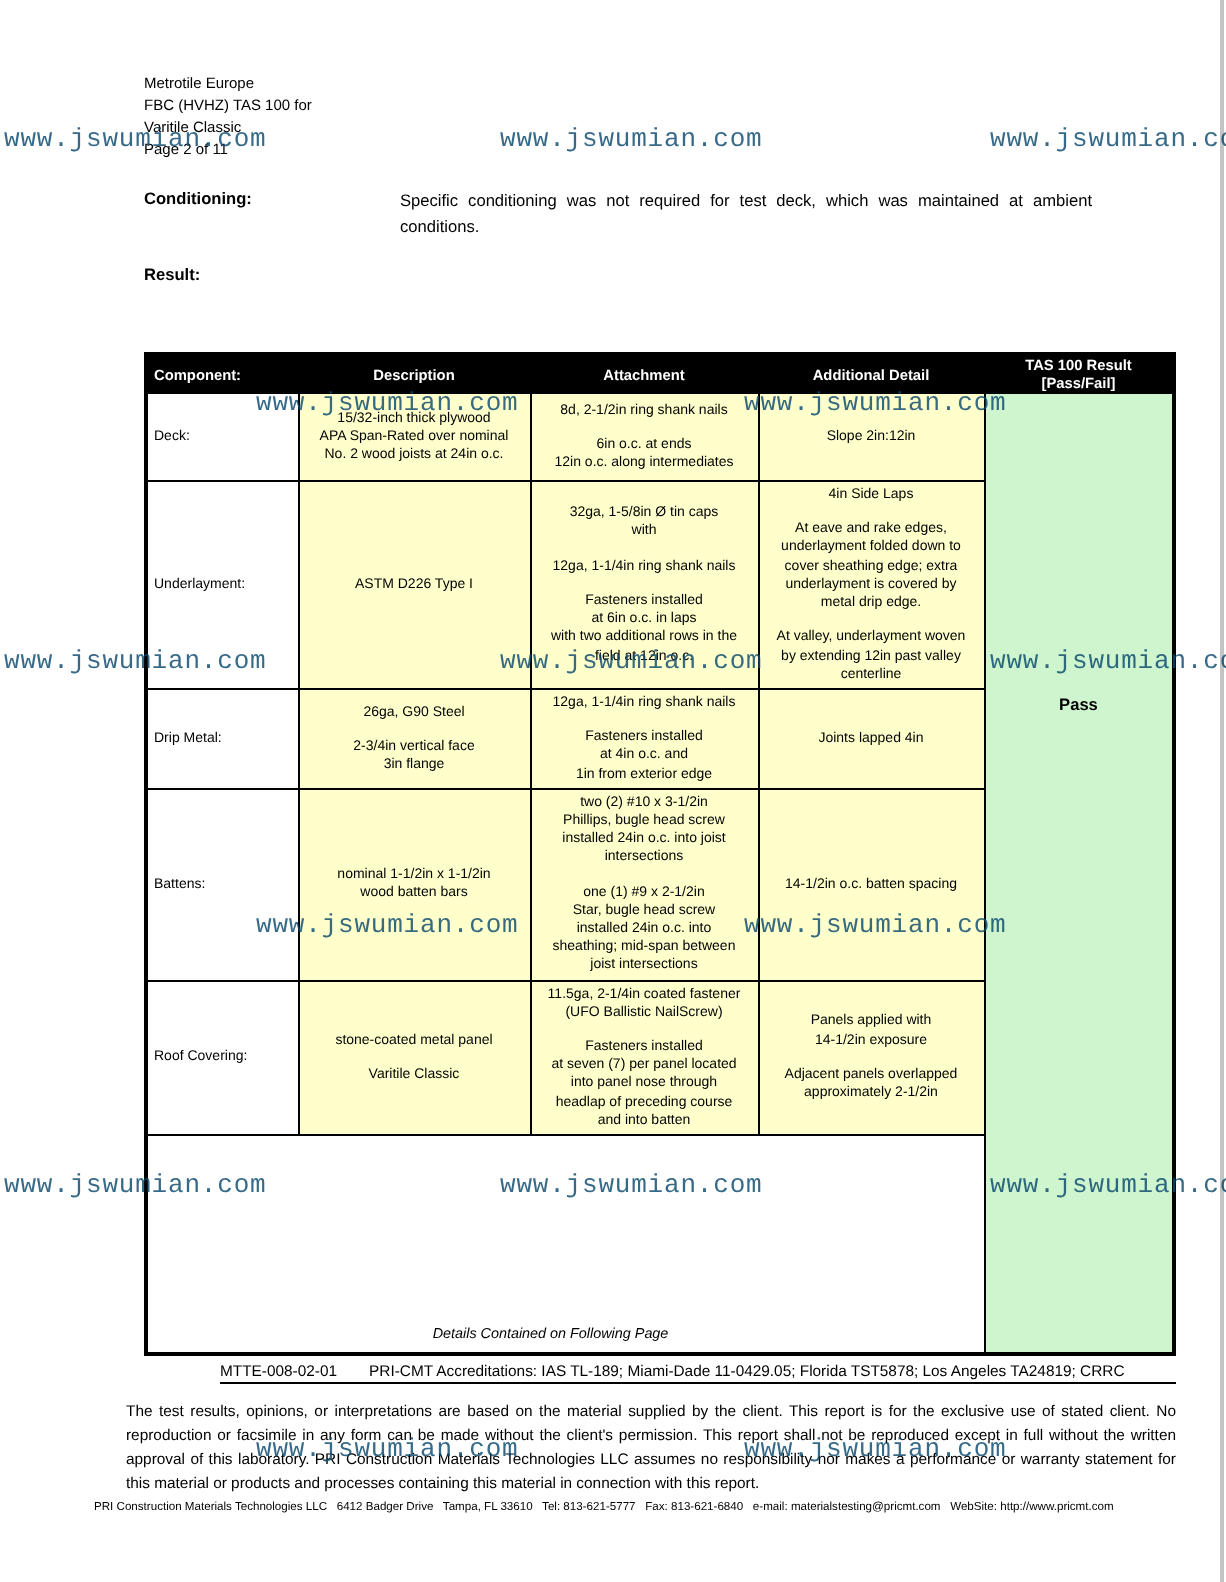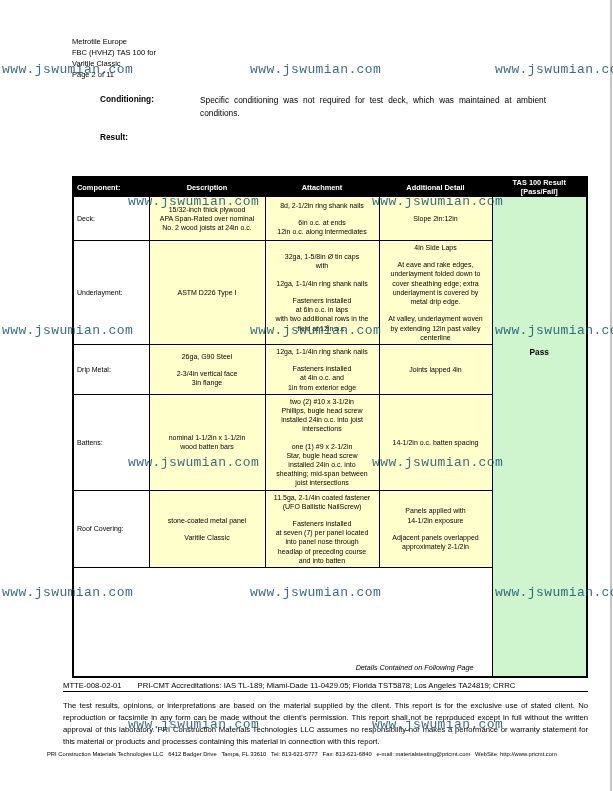--- a/index.html
+++ b/index.html
@@ -14,47 +14,47 @@
   .wm {
     position:absolute; font-family:Liberation Mono, monospace; font-size:13px;
     color:#0c4a6e; opacity:.82; letter-spacing:.4px; white-space:nowrap;
     z-index:30; pointer-events:none;
   }
 
   
   .doc-header { position:absolute; left:72px; top:36px; font-size:7.5px; line-height:11px; }
 
   
-  .sec-label { position:absolute; left:72px; font-size:8.3px; font-weight:bold;margin-left:28px; }
+  .sec-label { position:absolute; left:72px; font-size:8.3px; font-weight:bold; }
   .sec-text  { position:absolute; left:200px; width:346px; font-size:8.3px; line-height:13px; text-align:justify; }
 
   
   .report-table {
     position:absolute; left:72px; top:176px; width:514px;
     border-collapse:collapse; table-layout:fixed; border:2px solid #000;
   }
   .report-table th, .report-table td { border:1px solid #000; overflow:hidden; }
   .report-table th {
     background:var(--hdr-bg,#000); color:var(--hdr-fg,#fff);
     font-size:7.4px; font-weight:bold; height:19px; text-align:center;
     white-space:pre-line; line-height:9px; vertical-align:middle;
   }
   .report-table th.first { text-align:left; padding-left:3px;margin-top:36px; }
   td.comp-cell { background:#fff; font-size:7px; text-align:left; vertical-align:middle; padding:1px 2px 1px 3px; }
   td.data-cell { background:var(--yellow,#FFFFCC); font-size:7px; text-align:center; vertical-align:middle; padding:2px 2px; }
   td.result-cell { background:var(--green,#CEF5CE); position:relative; vertical-align:top; }
   .pass-text { position:absolute; top:150px; left:0; right:0; text-align:center; font-size:8.3px; font-weight:bold; }
   .para { white-space:pre-line; line-height:9.2px; margin-bottom:8px; }
   .para:last-child { margin-bottom:0; }
-  td.note-cell { background:#fff; vertical-align:bottom; text-align:right; padding:1px 18px 2px 3px; }
+  td.note-cell { background:#fff; vertical-align:bottom; text-align:center; padding:1px 18px 2px 3px; }
   .note-text { font-size:7.2px; font-style:italic; }
 
   
   .footer { position:absolute; left:63px; top:681px; width:525px; font-size:7.7px; }
-  .footer-accred { border-bottom:1px solid #000; padding-bottom:1px; white-space:nowrap; }
+  .footer-accred { border-bottom:1px solid #000; padding-bottom:1px; white-space:nowrap;margin-left:47px; }
   .footer-accred .gap { display:inline-block; width:16px; }
   .footer-disclaimer { margin-top:8px; line-height:12px; text-align:justify; }
   .footer-contact {
     position:absolute; left:47px; top:751px; width:540px;
     font-size:5.8px; white-space:pre; letter-spacing:0; color:#000;
   }
 </style>
 </head>
 <body>
 

